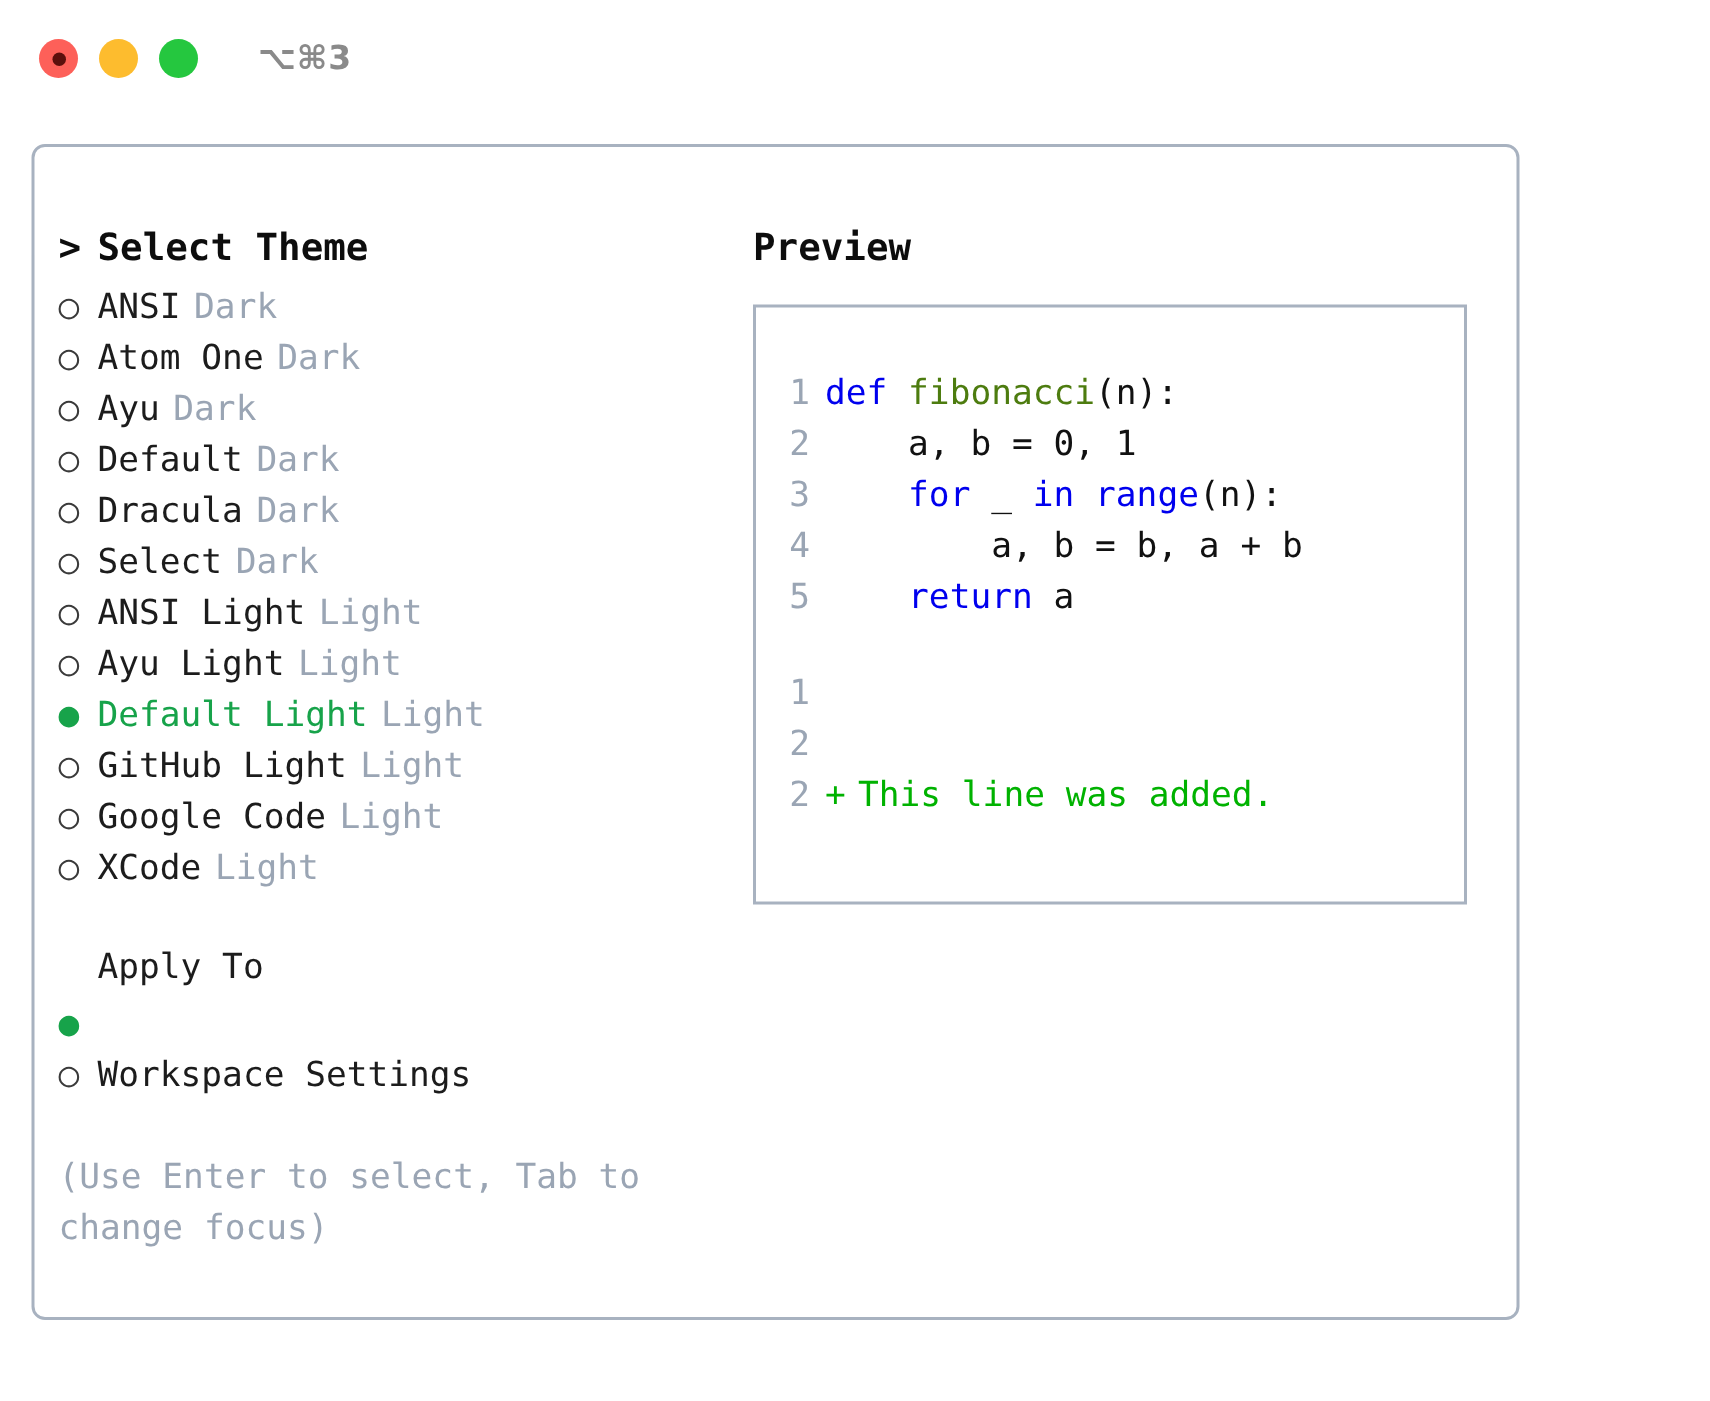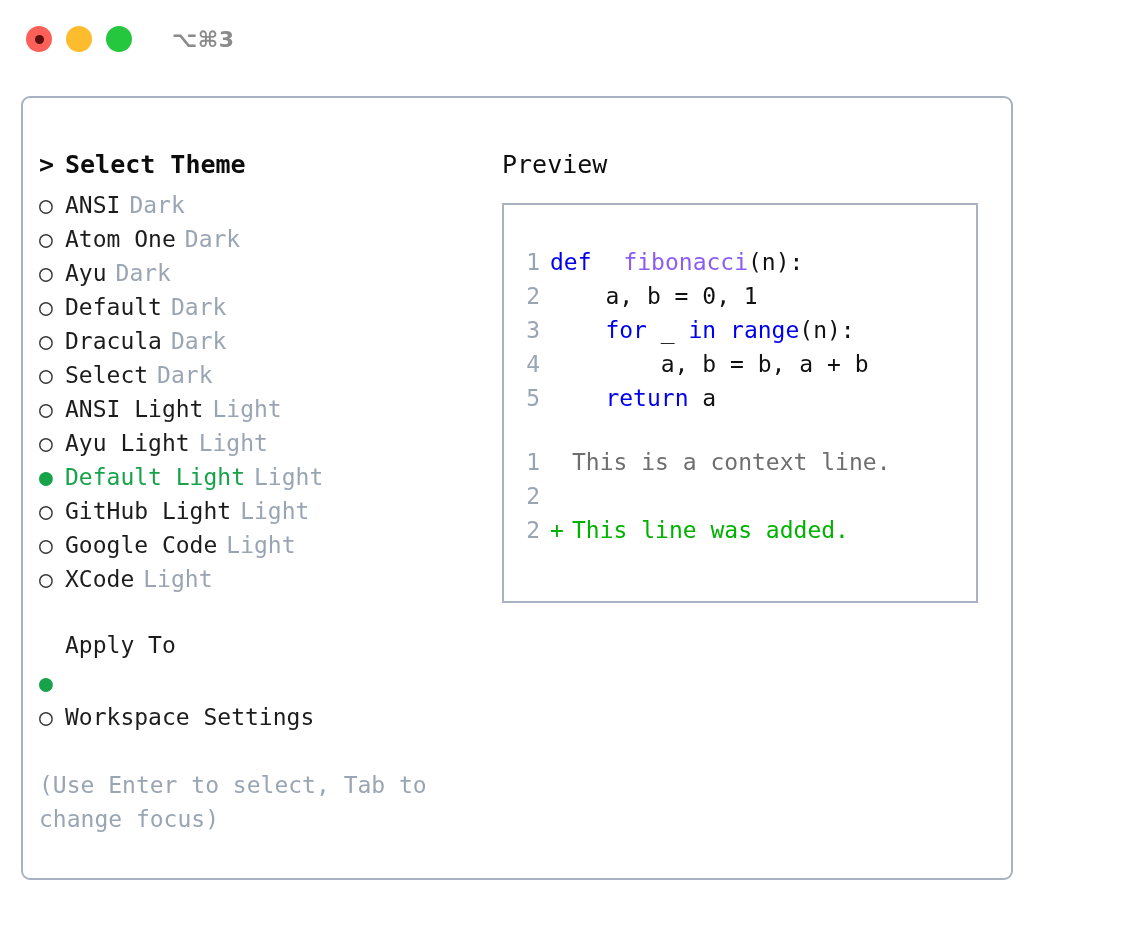--- a/index.html
+++ b/index.html
@@ -148,21 +148,21 @@
 
   
   .right-col {
     position: absolute;
     left: 479px;
     top: 52px;
     width: 490px;
   }
   .preview-title {
     font-size: 25px;
-    font-weight: 400;
+    font-weight: 700;
     color: #0d0d0d;
     margin-bottom: 24px;
   }
   .code-box {
     width: 476px;
     height: 400px;
     border: 2px solid #a8b2c0;
     background: #ffffff;
     box-sizing: border-box;
     padding: 44px 0 0 0;
@@ -178,21 +178,21 @@
     width: 46px;
     flex: 0 0 46px;
     text-align: right;
     color: #9aa5b4;
     padding-right: 10px;
     box-sizing: border-box;
   }
   .code-gap { height: 30px; }
 
   .tok-kw   { color: #0000ee; }
-  .tok-fn   { color: #8b5cf6; margin-left: 18px; }
+  .tok-fn   { color: #4d7c0f; }
   .tok-txt  { color: #111111; }
 
   .diff-ctx { color: #6e6e6e; }
   .diff-del { color: #c21807; }
   .diff-add { color: #00b200; }
   .diff-mark {
     display: inline-block;
     width: 22px;
   }
 </style>
@@ -262,21 +262,21 @@
         <div class="code-box">
           <div id="code-lines">
               <div class="code-line"><span class="lineno">1</span><span><span class="tok-kw">def </span><span class="tok-fn">fibonacci</span><span class="tok-txt">(n):</span></span></div>
               <div class="code-line"><span class="lineno">2</span><span><span class="tok-txt">    a, b = 0, 1</span></span></div>
               <div class="code-line"><span class="lineno">3</span><span><span class="tok-txt">    </span><span class="tok-kw">for</span><span class="tok-txt"> _ </span><span class="tok-kw">in</span><span class="tok-txt"> </span><span class="tok-kw">range</span><span class="tok-txt">(n):</span></span></div>
               <div class="code-line"><span class="lineno">4</span><span><span class="tok-txt">        a, b = b, a + b</span></span></div>
               <div class="code-line"><span class="lineno">5</span><span><span class="tok-txt">    </span><span class="tok-kw">return</span><span class="tok-txt"> a</span></span></div>
             </div>
           <div class="code-gap"></div>
           <div id="diff-lines">
-              <div class="code-line"><span class="lineno">1</span><span class="diff-ctx"><span class="diff-mark"> </span><span>This is a context line.</span></span></div>
+              <div class="code-line"><span class="lineno">1</span></div>
               <div class="code-line"><span class="lineno">2</span></div>
               <div class="code-line"><span class="lineno">2</span><span class="diff-add"><span class="diff-mark">+</span><span>This line was added.</span></span></div>
             </div>
         </div>
       </div>
 
     </div>
   </div>
 </div>
 

